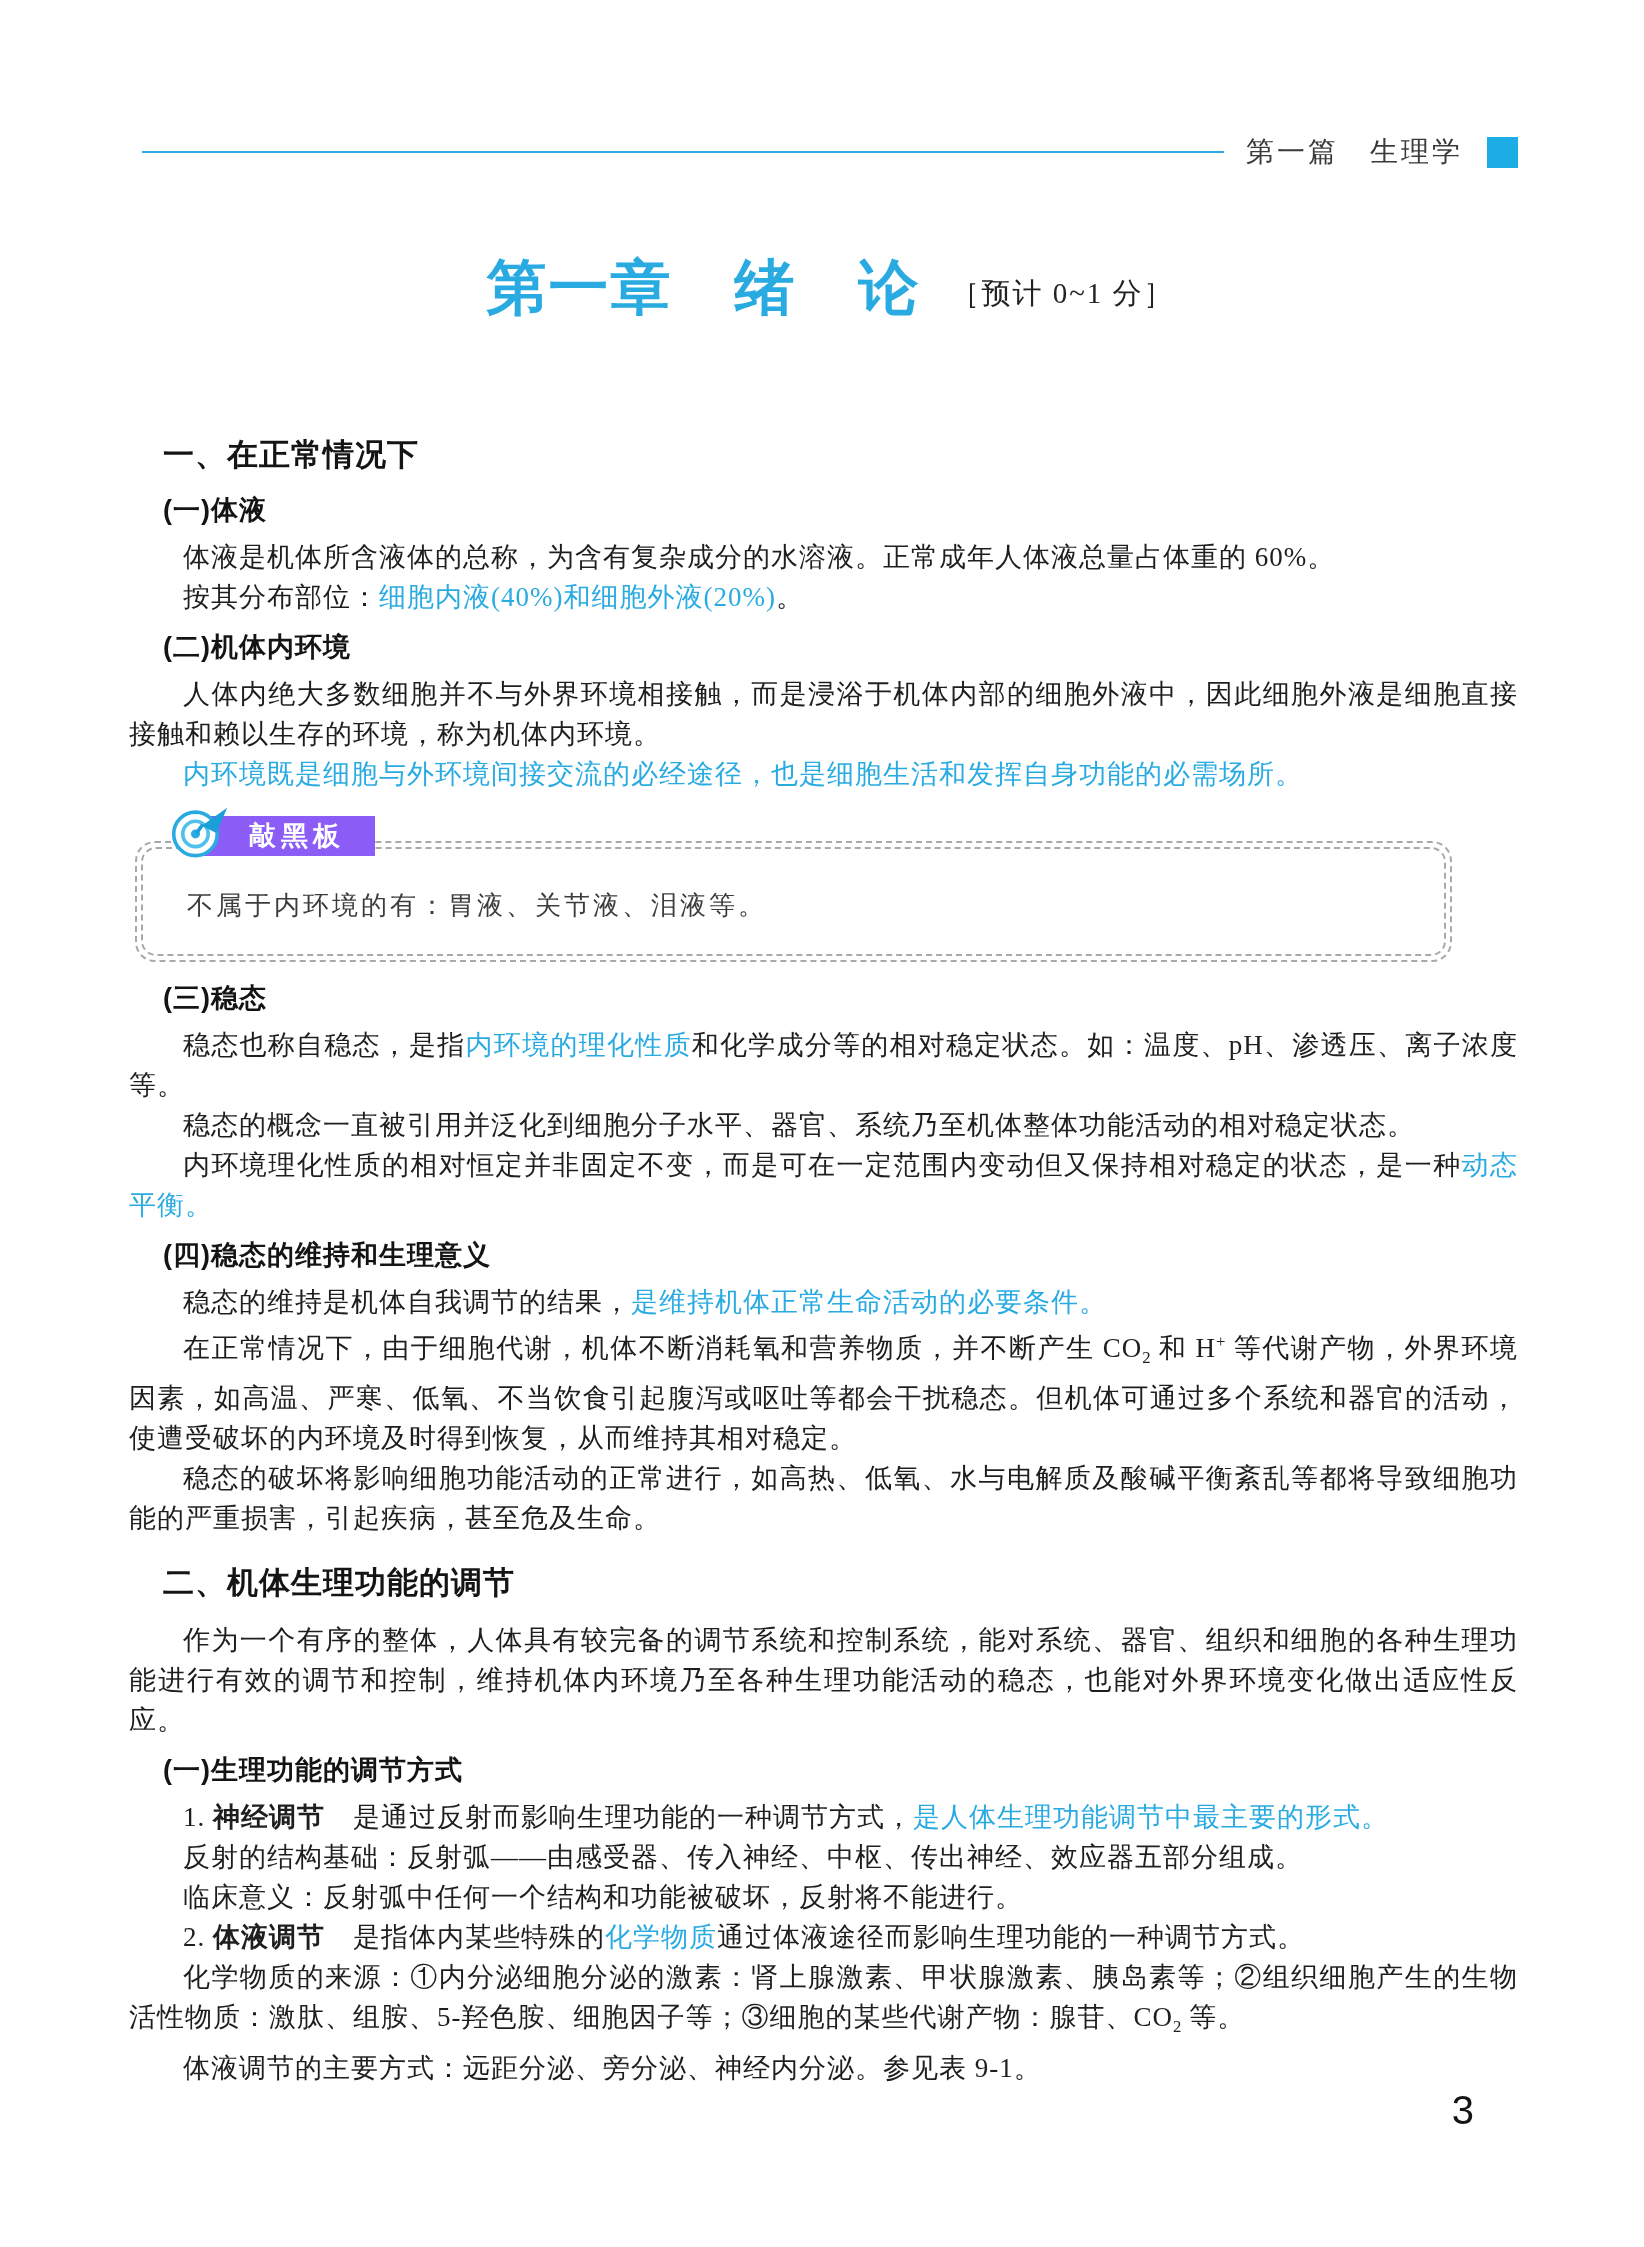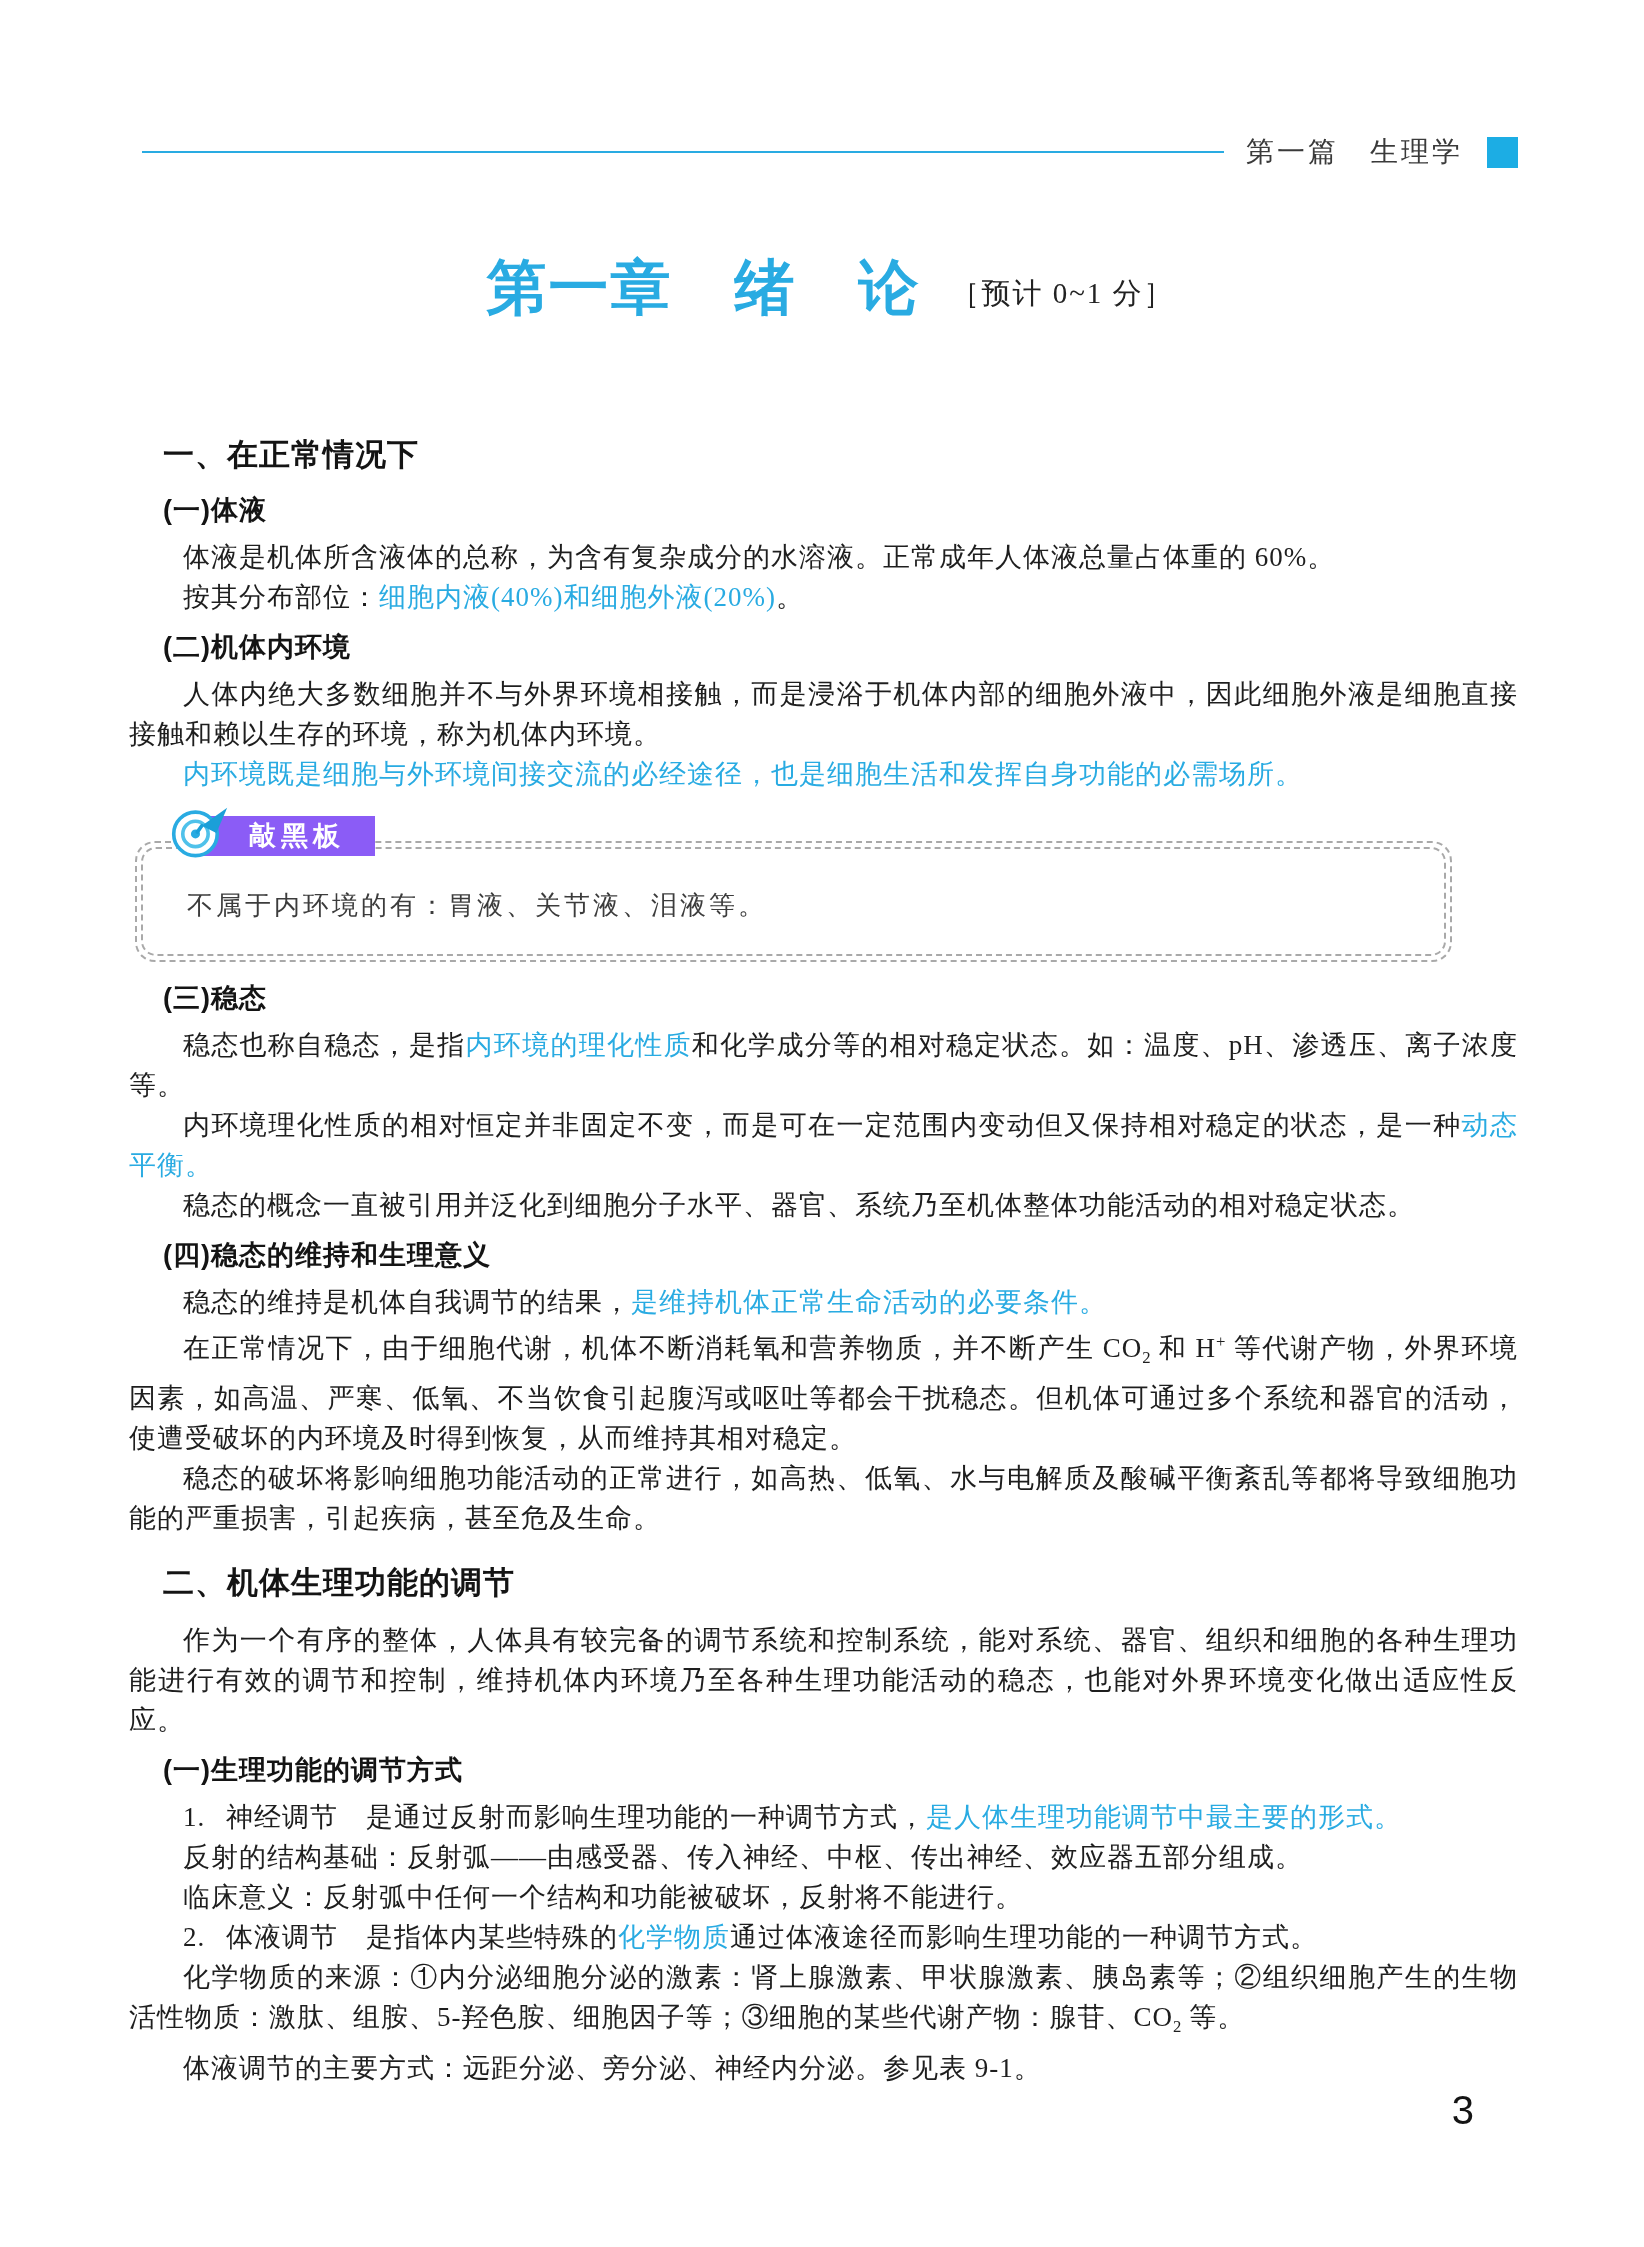--- a/index.html
+++ b/index.html
@@ -22,21 +22,21 @@
     letter-spacing:2px;white-space:nowrap;}
   
   .content{position:absolute;top:434px;left:129px;width:1389px;}
   .h-section{font-family:"Liberation Sans","DejaVu Sans",sans-serif;font-size:31px;
     font-weight:bold;color:#141414;margin:24px 0 16px;padding-left:34px;letter-spacing:1px;}
   .h-sub{font-family:"Liberation Sans","DejaVu Sans",sans-serif;font-size:27px;
     font-weight:bold;color:#141414;margin:12px 0 9px;padding-left:34px;letter-spacing:1px;}
   p.body{font-size:27px;line-height:40px;margin:0;text-indent:2em;text-align:justify;
     letter-spacing:1px;}
   .blue{color:#29abe2;}
-  .term{font-family:"Liberation Sans","DejaVu Sans",sans-serif;font-weight:normal;margin-left:13px;}
+  .term{font-family:"Liberation Sans","DejaVu Sans",sans-serif;font-weight:bold;}
   sub,sup{font-size:0.62em;letter-spacing:0;}
   
   .callout{position:relative;margin:22px 66px 18px 6px;}
   .callout-label{position:relative;z-index:2;display:inline-flex;align-items:center;
     margin-left:52px;background:#8b5cf6;color:#fff;
     font-family:"Liberation Sans","DejaVu Sans",sans-serif;font-weight:bold;
     font-size:27px;line-height:36px;letter-spacing:5px;padding:2px 30px 2px 62px;}
   .dart-icon{position:absolute;left:-16px;top:-12px;width:58px;height:58px;}
   .callout-box{position:relative;z-index:1;margin-top:-15px;
     border:2px dashed #a9a9a9;border-radius:20px;padding:4px;}
@@ -91,22 +91,22 @@
       </span>
       <div class="callout-box">
         <div class="callout-box-inner">
           <p>不属于内环境的有：胃液、关节液、泪液等。</p>
         </div>
       </div>
     </div>
 
     <div class="h-sub">(三)稳态</div>
     <p class="body"><span>稳态也称自稳态，是指</span><span class="blue">内环境的理化性质</span><span>和化学成分等的相对稳定状态。如：温度、pH、渗透压、离子浓度等。</span></p>
+    <p class="body"><span>稳态的概念一直被引用并泛化到细胞分子水平、器官、系统乃至机体整体功能活动的相对稳定状态。</span></p>
     <p class="body"><span>内环境理化性质的相对恒定并非固定不变，而是可在一定范围内变动但又保持相对稳定的状态，是一种</span><span class="blue">动态平衡。</span></p>
-    <p class="body"><span>稳态的概念一直被引用并泛化到细胞分子水平、器官、系统乃至机体整体功能活动的相对稳定状态。</span></p>
 
     <div class="h-sub">(四)稳态的维持和生理意义</div>
     <p class="body"><span>稳态的维持是机体自我调节的结果，</span><span class="blue">是维持机体正常生命活动的必要条件。</span></p>
     <p class="body"><span>在正常情况下，由于细胞代谢，机体不断消耗氧和营养物质，并不断产生 CO</span><sub>2</sub><span> 和 H</span><sup>+</sup><span> 等代谢产物，外界环境因素，如高温、严寒、低氧、不当饮食引起腹泻或呕吐等都会干扰稳态。但机体可通过多个系统和器官的活动，使遭受破坏的内环境及时得到恢复，从而维持其相对稳定。</span></p>
     <p class="body"><span>稳态的破坏将影响细胞功能活动的正常进行，如高热、低氧、水与电解质及酸碱平衡紊乱等都将导致细胞功能的严重损害，引起疾病，甚至危及生命。</span></p>
 
     <div class="h-section">二、机体生理功能的调节</div>
     <p class="body"><span>作为一个有序的整体，人体具有较完备的调节系统和控制系统，能对系统、器官、组织和细胞的各种生理功能进行有效的调节和控制，维持机体内环境乃至各种生理功能活动的稳态，也能对外界环境变化做出适应性反应。</span></p>
 
     <div class="h-sub">(一)生理功能的调节方式</div>

